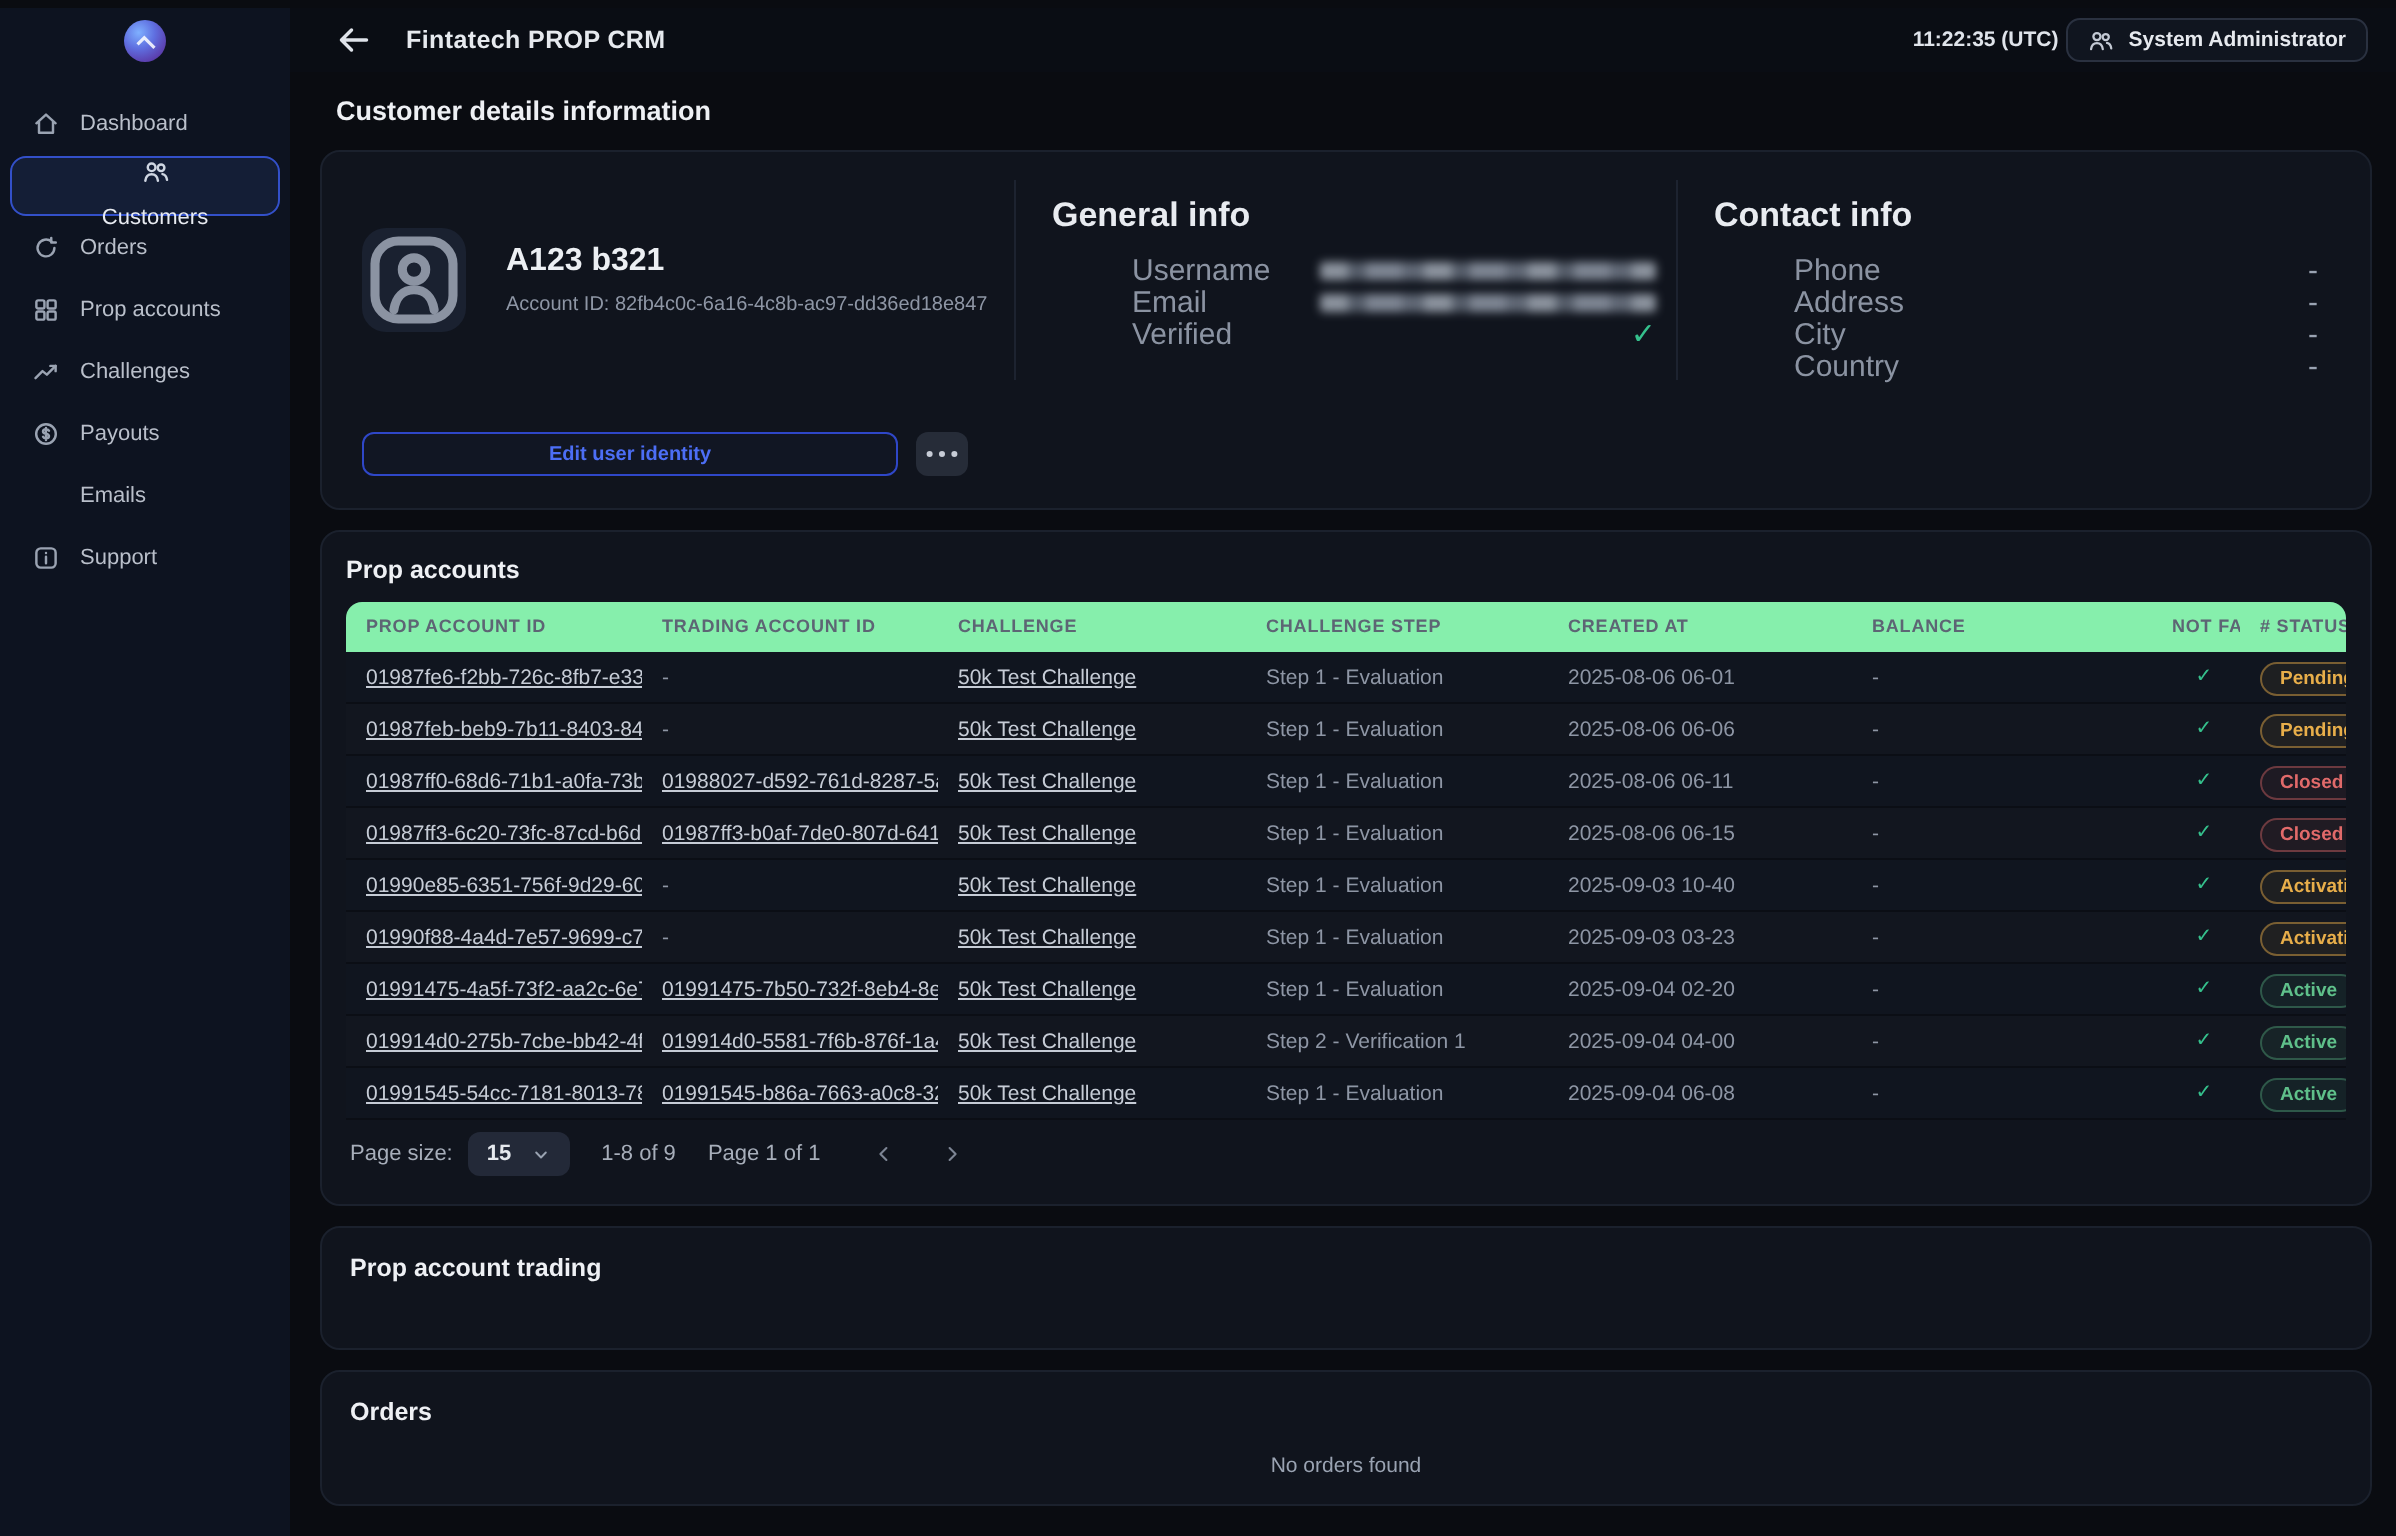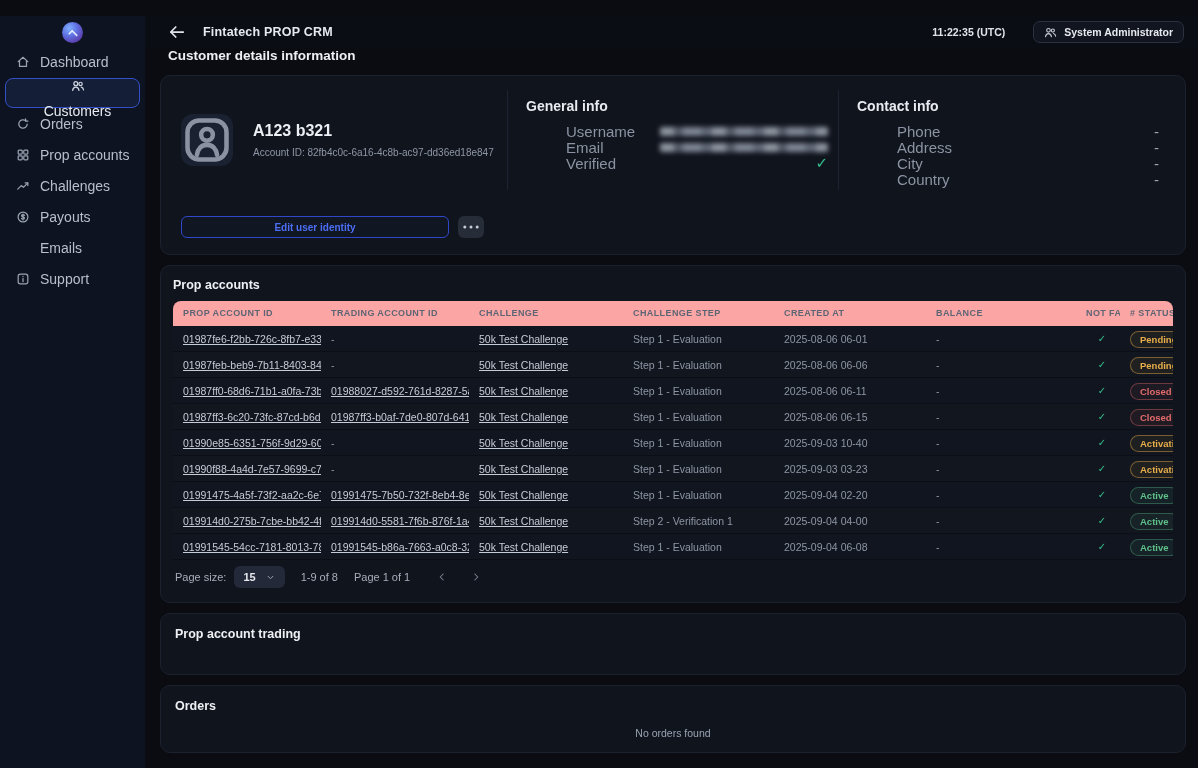--- a/index.html
+++ b/index.html
@@ -1,46 +1,46 @@
 <!DOCTYPE html>
 <html><head>
 <meta charset="utf-8">
 <style>
   * { margin:0; padding:0; box-sizing:border-box; }
   html,body { width:1198px; height:768px; overflow:hidden; background:#0a0c11;
     font-family:"Liberation Sans","DejaVu Sans",sans-serif; color:#e6e9ee; }
 
   
-  .topbar { position:fixed; top:16px; left:0; width:1198px; height:32px; background:#0a0d14;
+  .topbar { position:fixed; top:4px; left:0; width:1198px; height:32px; background:#0a0d14;
     display:flex; align-items:center; z-index:5; }
   .topbar-logo-zone { width:145px; height:32px; display:flex; align-items:center; justify-content:center; background:#0d1320; }
   .logo { width:21px; height:21px; border-radius:50%;
     background:radial-gradient(circle at 35% 30%, #7fb0ff 0%, #5f6fe0 40%, #5b3fae 75%, #27285e 100%);
     position:relative; }
   .logo:after { content:""; position:absolute; left:6px; top:9px; width:8px; height:5px;
     border-left:2px solid rgba(255,255,255,.85); border-top:2px solid rgba(255,255,255,.85);
     transform:rotate(45deg) scale(.8); }
   .topbar-main { flex:1; display:flex; align-items:center; padding:0 14px 0 22px; }
   .back-btn { width:20px; height:20px; display:flex; align-items:center; justify-content:center;
     color:#dfe3ea; cursor:pointer; }
   .back-btn svg { width:14px; height:14px; }
   .app-title { font-size:12.5px; font-weight:700; margin-left:16px; letter-spacing:.2px; }
-  .topbar-right { margin-left:auto; display:flex; align-items:center; gap:28px; }
+  .topbar-right { margin-left:auto; display:flex; align-items:center; gap:4px; }
   .clock { font-size:10.5px; font-weight:700; color:#dfe3ea; }
   .admin-btn { height:22px; display:flex; align-items:center; gap:7px; padding:0 10px;
     border:1px solid #2a3140; border-radius:7px; background:#10151f; cursor:pointer;
     font-size:10.5px; font-weight:700; color:#e6e9ee; }
   .admin-btn .icon { width:13px; height:13px; color:#c3c9d4; }
 
   
   .sidebar { position:fixed; top:32px; left:0; width:145px; height:736px; background:#0d1320;
     padding-top:14px; }
   .side-item { height:30px; margin:1px 5px; display:flex; align-items:center; gap:10px;
     padding-left:10px; border:1px solid transparent; border-radius:8px; cursor:pointer;
-    color:#b9bfca; font-size:14px; }
+    color:#b9bfca; font-size:11px; }
   .side-item[data-active="true"] { background:#141e36; border-color:#3350c9; color:#e8ebf1;flex-direction:column; }
   .s-icon { width:14px; height:14px; flex:0 0 14px; color:#9aa3b2; display:flex; }
   .side-item[data-active="true"] .s-icon { color:#cfd6e2; }
   .s-icon svg { width:100%; height:100%; }
 
   
   .main { position:fixed; top:32px; left:145px; width:1053px; height:736px; background:#0a0c11;
     padding:12px 12px 0 15px; overflow:hidden; }
   .page-title { font-size:13.5px; font-weight:700; margin:4px 0 12px 8px; color:#eef0f4; }
   .card { background:#10141d; border:1px solid #1b212d; border-radius:10px; margin-bottom:10px; }
@@ -48,21 +48,21 @@
   
   .cust-card { height:180px; padding:14px 16px; }
   .cust-top { display:flex; height:100px; }
   .cust-left { width:330px; display:flex; align-items:center; gap:20px; padding-left:4px; }
   .avatar { width:52px; height:52px; border-radius:12px; background:#1a2130; color:#8b93a2;
     display:flex; align-items:center; justify-content:center; }
   .avatar svg { width:34px; height:34px; }
   .cust-name { font-size:16px; font-weight:700; color:#eceff3; }
   .cust-acct { font-size:10px; color:#8e96a5; margin-top:7px; }
   .info-col { flex:1; border-left:1px solid #1d2330; padding:8px 10px 0 18px; }
-  .info-title { font-size:14px; font-weight:700; color:#e8ebf0; margin-bottom:9px; }
+  .info-title { font-size:17px; font-weight:700; color:#e8ebf0; margin-bottom:9px; }
   .info-row { display:flex; align-items:center; justify-content:space-between; height:16px;
     font-size:15px; color:#8b93a2;margin-left:40px; }
   .info-row .val { color:#9aa3b2; }
   .info-row .blur-bar { display:none; width:168px; height:9px; border-radius:2px; opacity:.9;
     background:repeating-linear-gradient(90deg,#9aa2ad 0 14px,#5d6572 14px 23px,#8a92a0 23px 41px,#6a7280 41px 52px);
     filter:blur(2.5px); }
   .info-row[data-vtype="redacted"] .blur-bar { display:block; }
   .info-row[data-vtype="check"] .val { color:#35c08c; font-weight:700; }
   .cust-actions { display:flex; align-items:center; gap:9px; margin-top:26px; padding-left:4px; }
   .edit-btn { width:268px; height:22px; border:1px solid #2f47c8; border-radius:6px;
@@ -71,21 +71,21 @@
   .more-btn { width:26px; height:22px; border:none; border-radius:6px; background:#262c38;
     color:#c7ccd6; cursor:pointer; display:flex; align-items:center; justify-content:center; }
   .more-btn svg { width:14px; height:14px; }
 
   
   .pa-card { padding:12px 12px 8px 12px; }
   .section-title { font-size:12.5px; font-weight:700; color:#eef0f4; }
   .pa-table { margin-top:9px; }
   .t-row { display:grid; grid-template-columns:148px 148px 154px 151px 152px 150px 44px 1fr;
     align-items:center; }
-  .t-head { background:#fca5a5; border-radius:8px 8px 0 0; min-height:25px; }
+  .t-head { background:#86efac; border-radius:8px 8px 0 0; min-height:25px; }
   .t-head .t-cell { font-size:9px; font-weight:700; letter-spacing:.4px; text-transform:uppercase;
     color:#5d6574; line-height:1.15; }
   .t-cell { padding:0 6px 0 10px; overflow:hidden; white-space:nowrap; }
   .t-body .t-row { height:26px; border-bottom:1px solid #0b0e15; background:#10151f; }
   .t-body .t-row:nth-child(even) { background:#12161f; }
   .cell-link { font-size:10.5px; color:#c6ccd6; text-decoration:underline; cursor:pointer; }
   .cell-link[data-v="-"] { text-decoration:none; color:#8e96a5; cursor:default; }
   .cell-text { font-size:10.5px; color:#8e96a5; }
   .cell-check { font-size:10px; color:#35c08c; text-align:center; padding-right:2px; }
   .pill { display:inline-block; padding:2px 9px; border-radius:20px; font-size:9.5px; font-weight:700; }
@@ -453,21 +453,21 @@
         <span>Page size:</span>
         <div class="psize-select">
           <span>15</span>
           <span class="icon">
               <svg viewBox="0 0 16 16" fill="none" stroke="currentColor" stroke-width="1.4" stroke-linecap="round" stroke-linejoin="round">
                 <path d="M4.5 6.2 8 9.8l3.5-3.6"></path>
               </svg>
             </span>
         </div>
       </div>
-      <span>1-9 of 8</span>
+      <span>1-8 of 9</span>
       <span>Page 1 of 1</span>
       <div class="pg-btns">
         <div class="pg-btn">
           <span class="icon">
               <svg viewBox="0 0 16 16" fill="none" stroke="currentColor" stroke-width="1.4" stroke-linecap="round" stroke-linejoin="round">
                 <path d="M9.6 4 5.6 8l4 4"></path>
               </svg>
             </span>
         </div>
         <div class="pg-btn">

